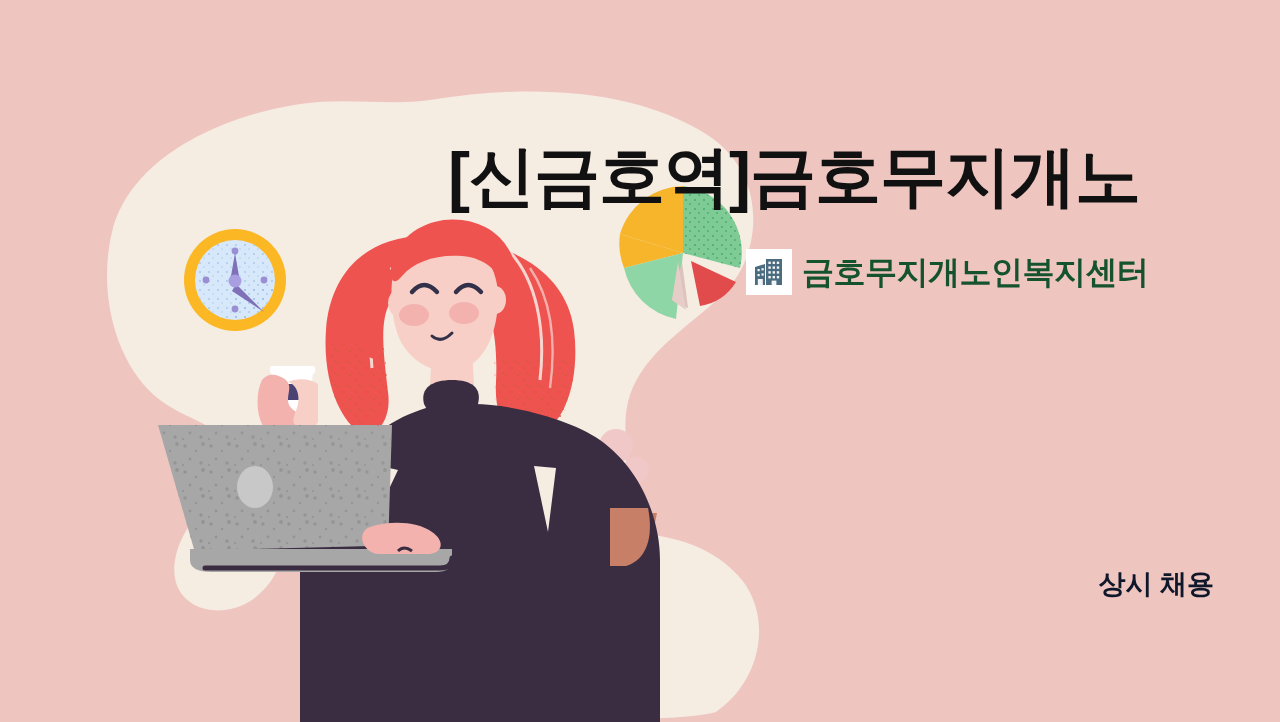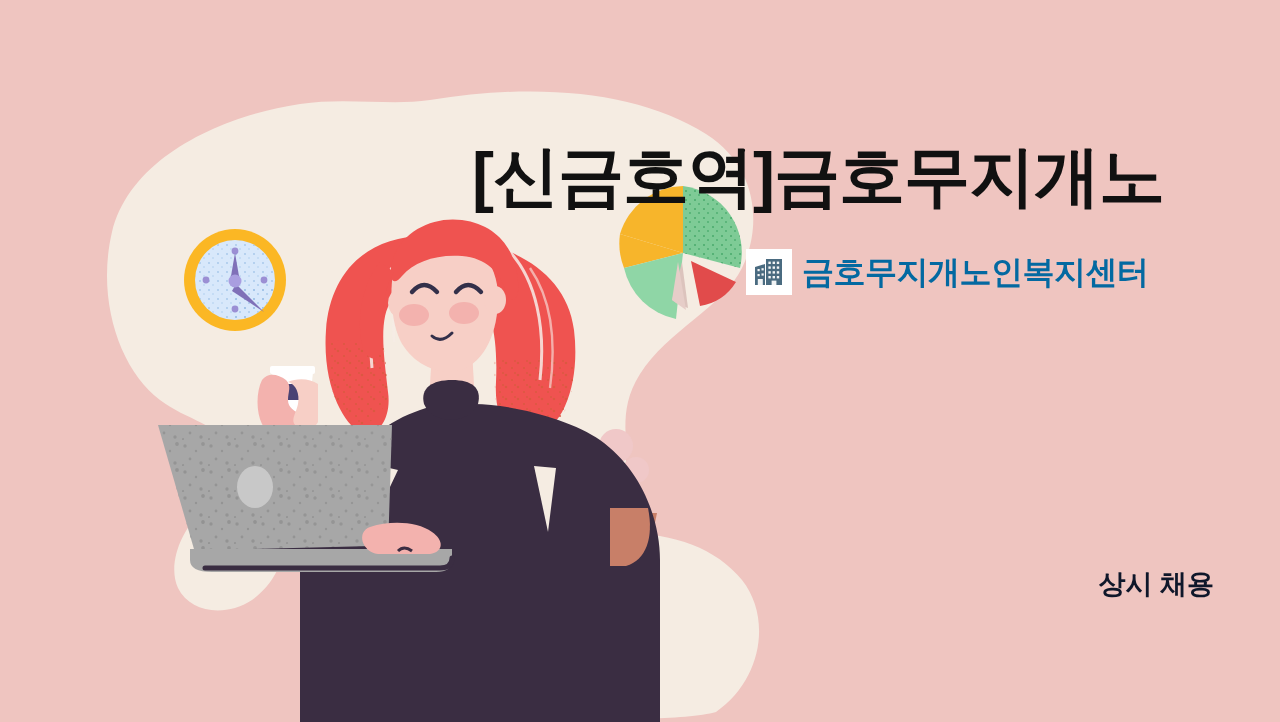--- a/index.html
+++ b/index.html
@@ -21,41 +21,41 @@
   .job-title {
     position:absolute;
     left:448px; top:134px;
     width:716px; height:84px;
     font-size:66px;
     font-weight:700;
     line-height:84px;
     letter-spacing:-1px;
     color:#111111;
     white-space:nowrap;
-    text-align:right;
+    text-align:left;
   }
   .company-row {
     position:absolute;
     left:746px; top:248px;
     height:48px;
     display:flex;
     align-items:center;
     gap:10px;
   }
   .company-icon {
     width:46px; height:46px;
     background:#ffffff;
     display:flex; align-items:center; justify-content:center;
     flex:0 0 auto;
   }
   .company-icon svg { display:block; }
   .company-name {
     font-size:32px;
     font-weight:700;
-    color:#0369a1;
+    color:#14532d;
     line-height:46px;
     white-space:nowrap;
     letter-spacing:-0.5px;
   }
   .hiring-type {
     position:absolute;
     right:66px; top:566px;
     font-size:27px;
     font-weight:700;
     color:#0f172a;

